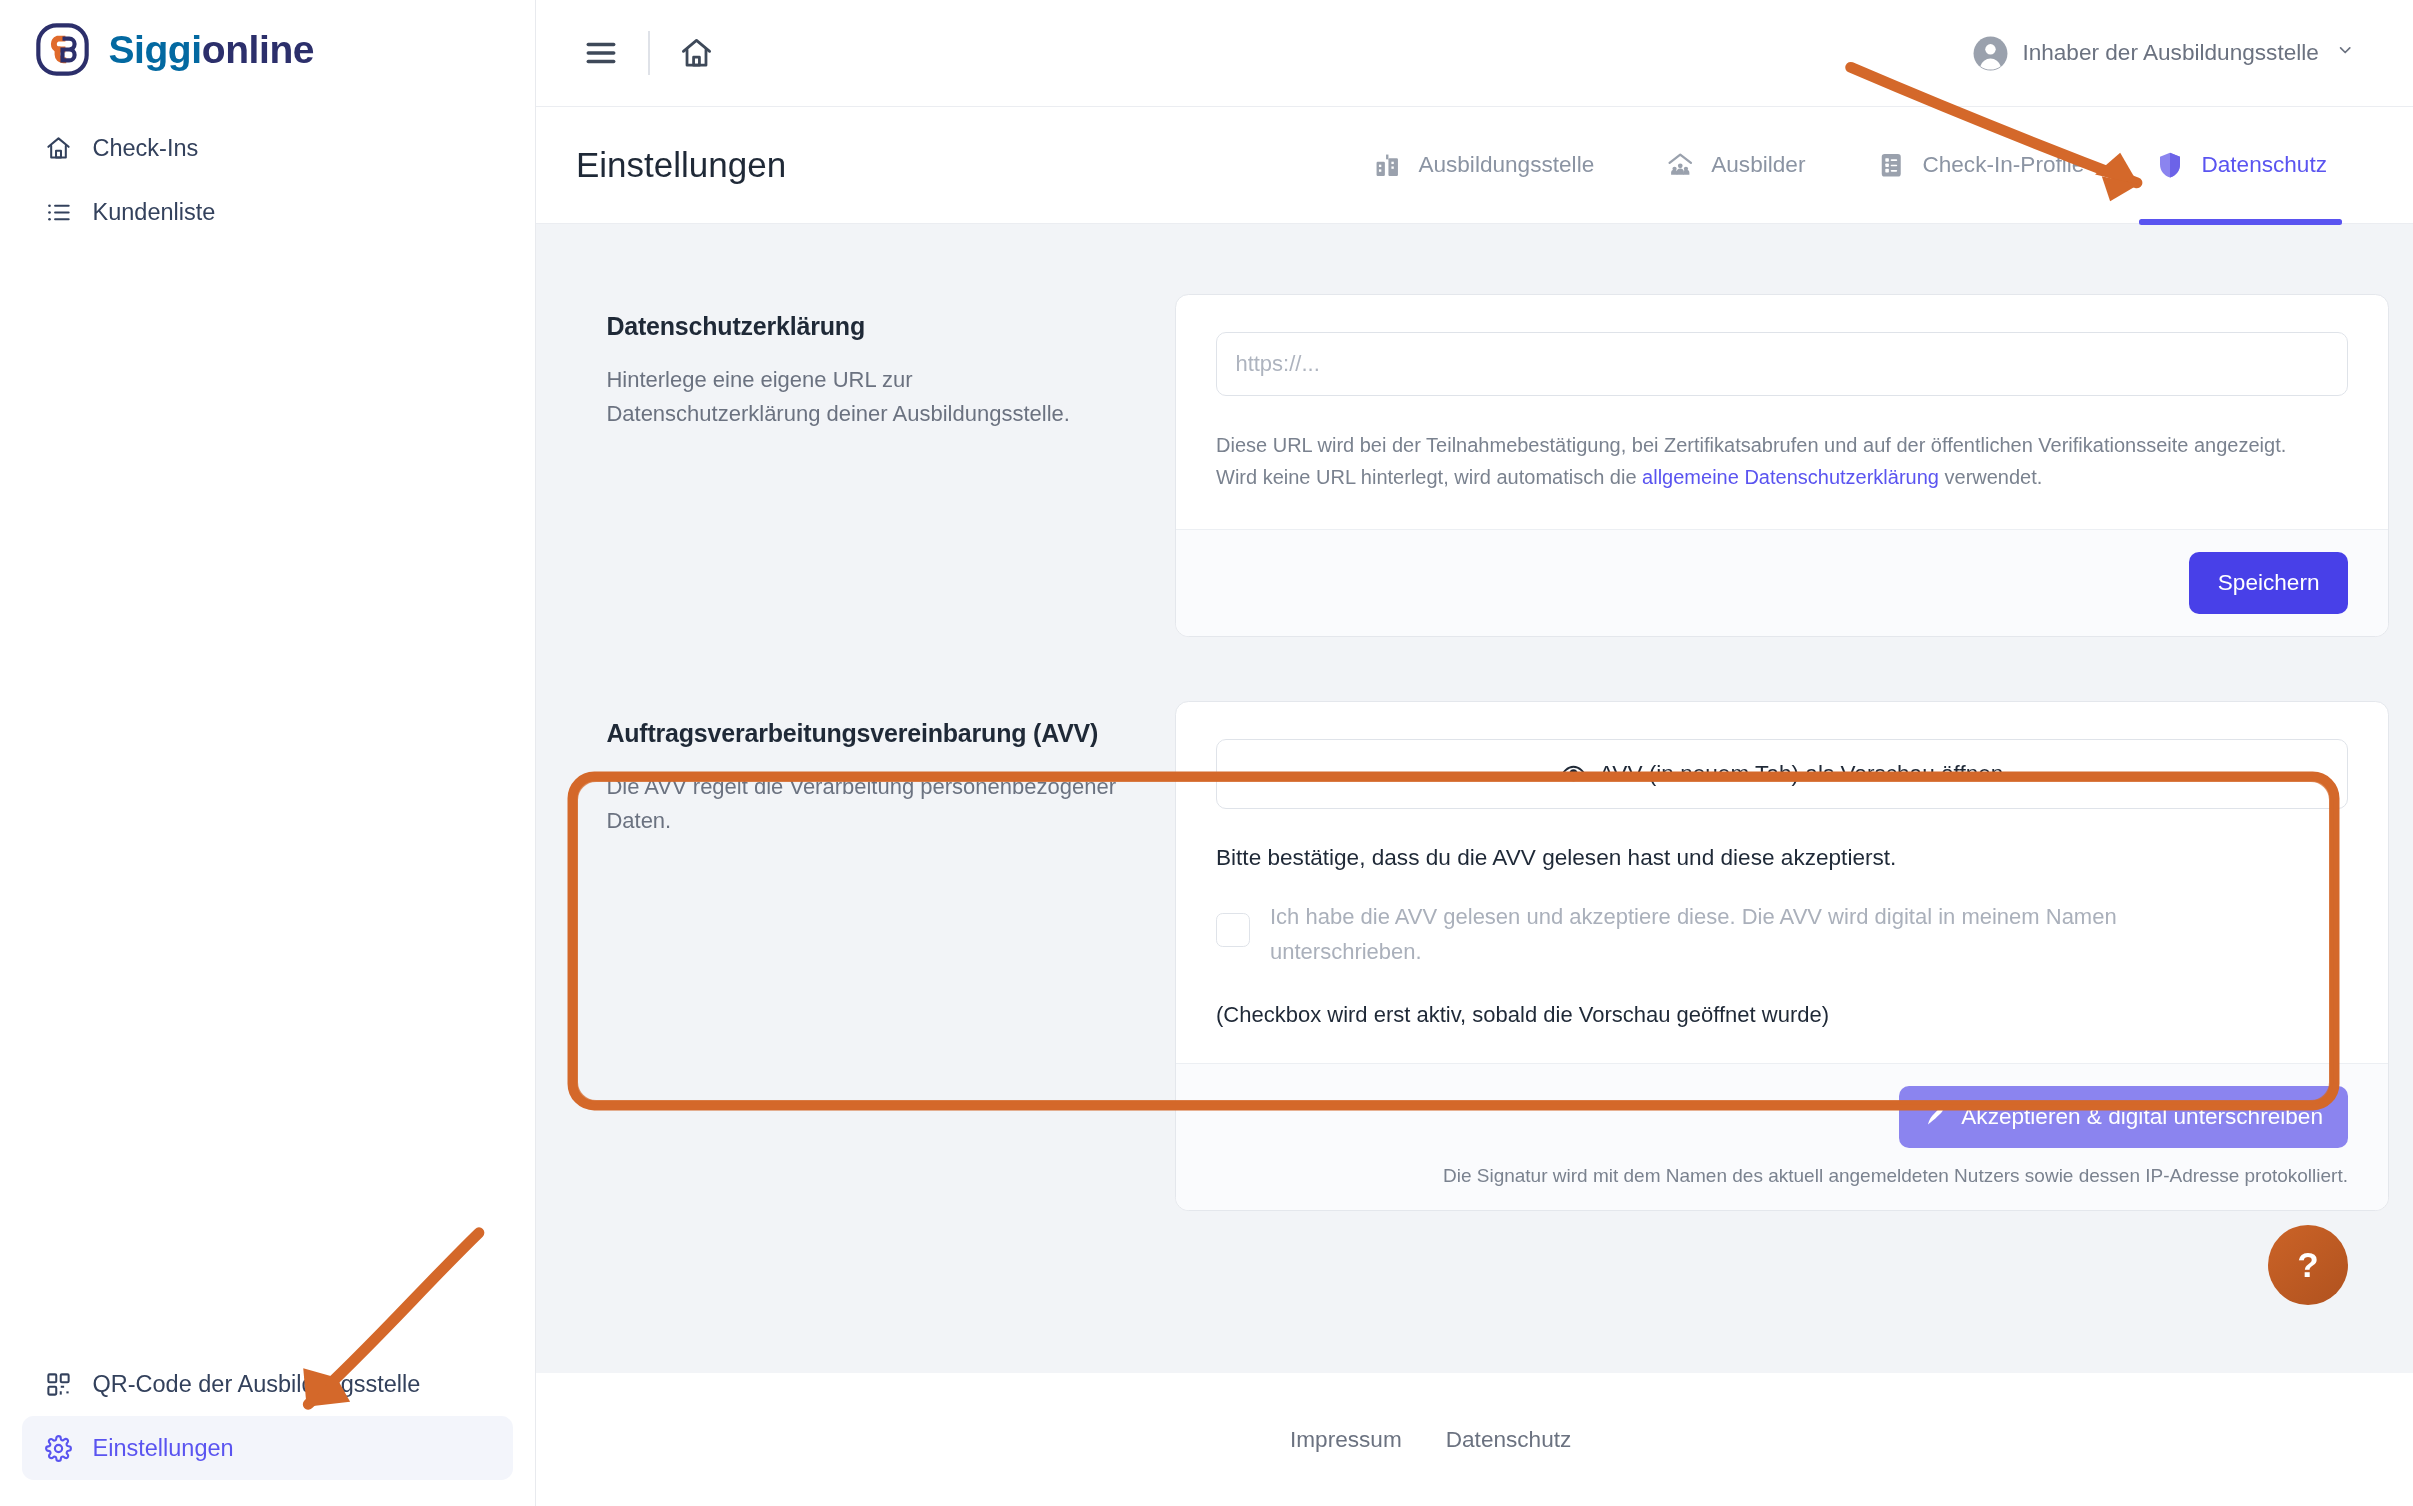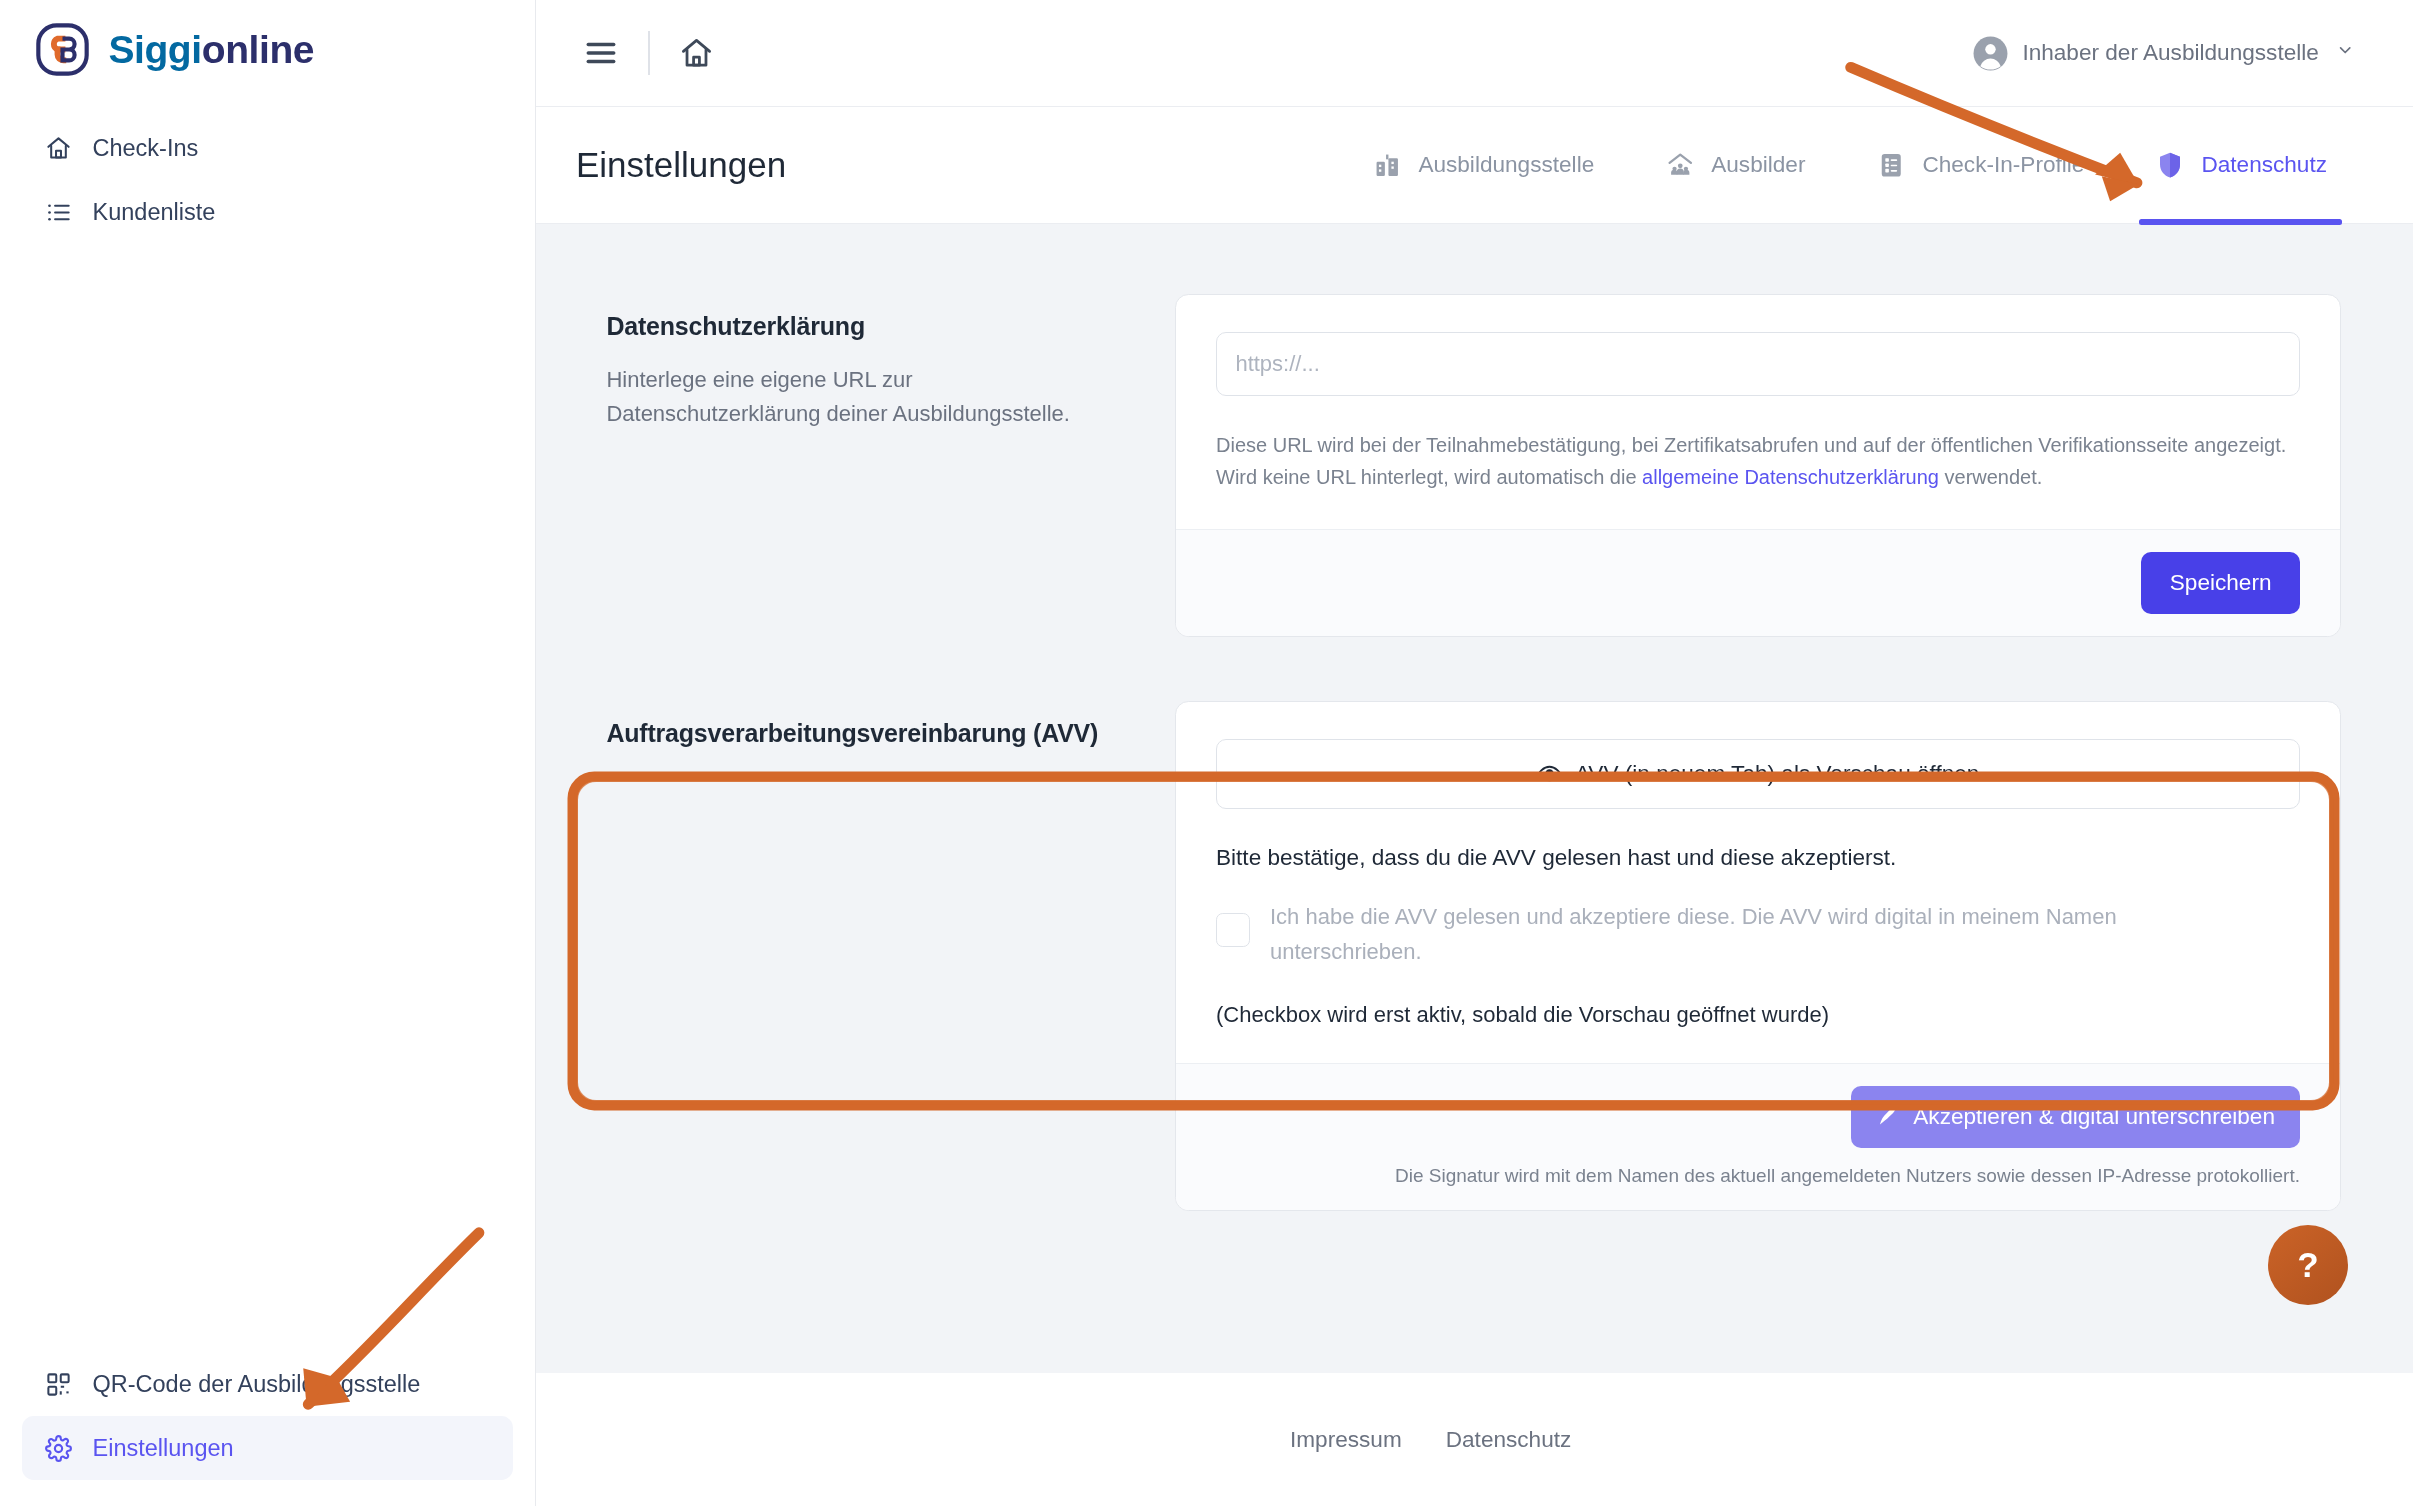--- a/index.html
+++ b/index.html
@@ -71,21 +71,21 @@
     color: #8b94a3; font-size: 22.6px; cursor: pointer;
     position: relative;
   }
   .tab .tb-ico { width: 32px; height: 32px; flex: 0 0 32px; display:flex; align-items:center; justify-content:center; }
   .tab.active { color: #5a54f0; }
   .tab.active::after {
     content: ""; position: absolute; left: 11.7px; right: 11.7px; bottom: -1.7px;
     height: 5.9px; background: #5a54f0; border-radius: 2.5px;
   }
 
-  .content { padding: 70px 72px 0 52px; height: calc(1507px - 225px); position: relative; }
+  .content { padding: 70px 24px 0 52px; height: calc(1507px - 225px); position: relative; }
 
   .section { display: flex; gap: 0; }
   .section-left { width: 587px; flex: 0 0 587px; padding: 18.4px 50px 0 18.4px; }
   .section-left h3 { font-size: 25px; color: #1f2937; font-weight: 700; margin-bottom: 22px; letter-spacing: -0.2px; }
   .section-left p { font-size: 22px; color: #6b7280; line-height: 1.55; }
 
   .card {
     flex: 1 1 auto;
     background: #fff;
     border: 1.7px solid #e4e7ec;
@@ -356,20 +356,21 @@
           </div>
           <div class="card-footer">
             <button class="btn-primary">Speichern</button>
           </div>
         </div>
       </div>
 
       <div class="section" style="margin-top:64px">
         <div class="section-left">
           <h3>Auftragsverarbeitungsvereinbarung (AVV)</h3>
+          <p>Die AVV regelt die Verarbeitung personenbezogener Daten.</p>
         </div>
         <div class="card">
           <div class="card-body">
             <button class="btn-outline">
               <span style="display:flex;align-items:center;">
                 <svg viewBox="0 0 24 24" width="25" height="25" fill="none" stroke="#1f2937" stroke-width="1.9">
                   <path d="M1.8 12S5.5 5.5 12 5.5 22.2 12 22.2 12 18.5 18.5 12 18.5 1.8 12 1.8 12z"></path>
                   <circle cx="12" cy="12" r="3.2" fill="#1f2937"></circle>
                 </svg>
               </span>

